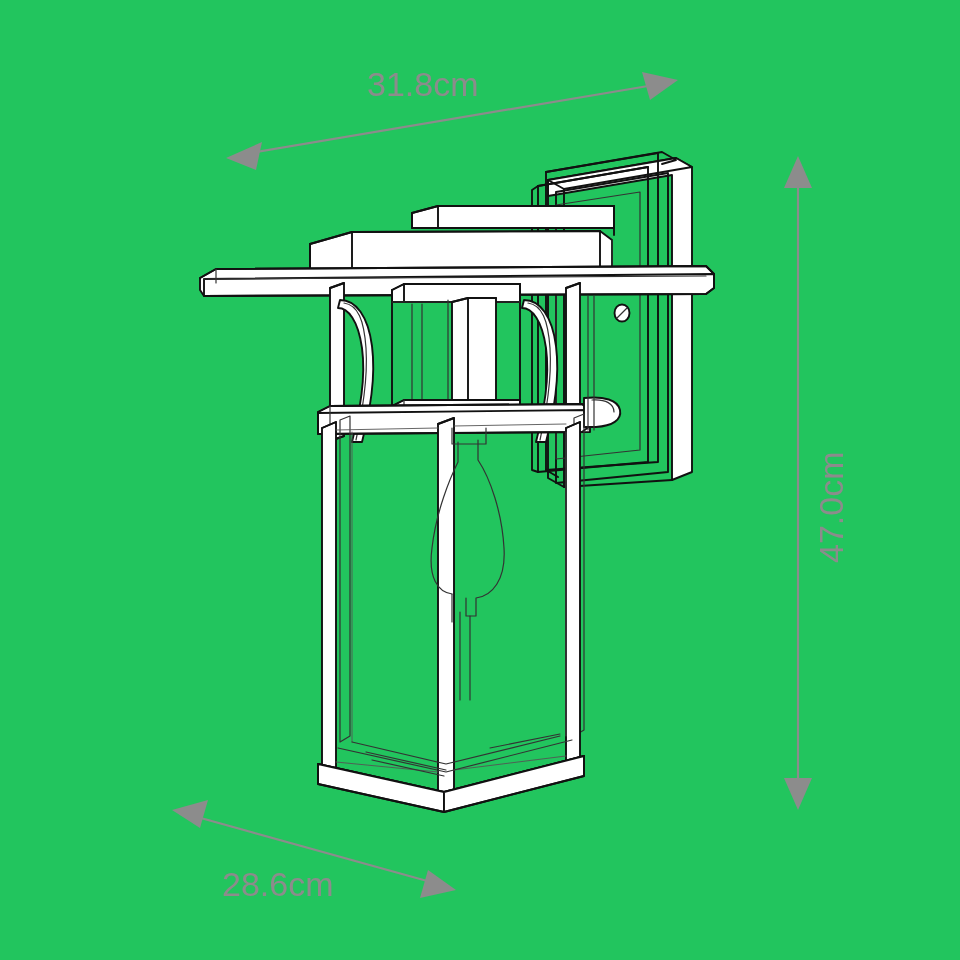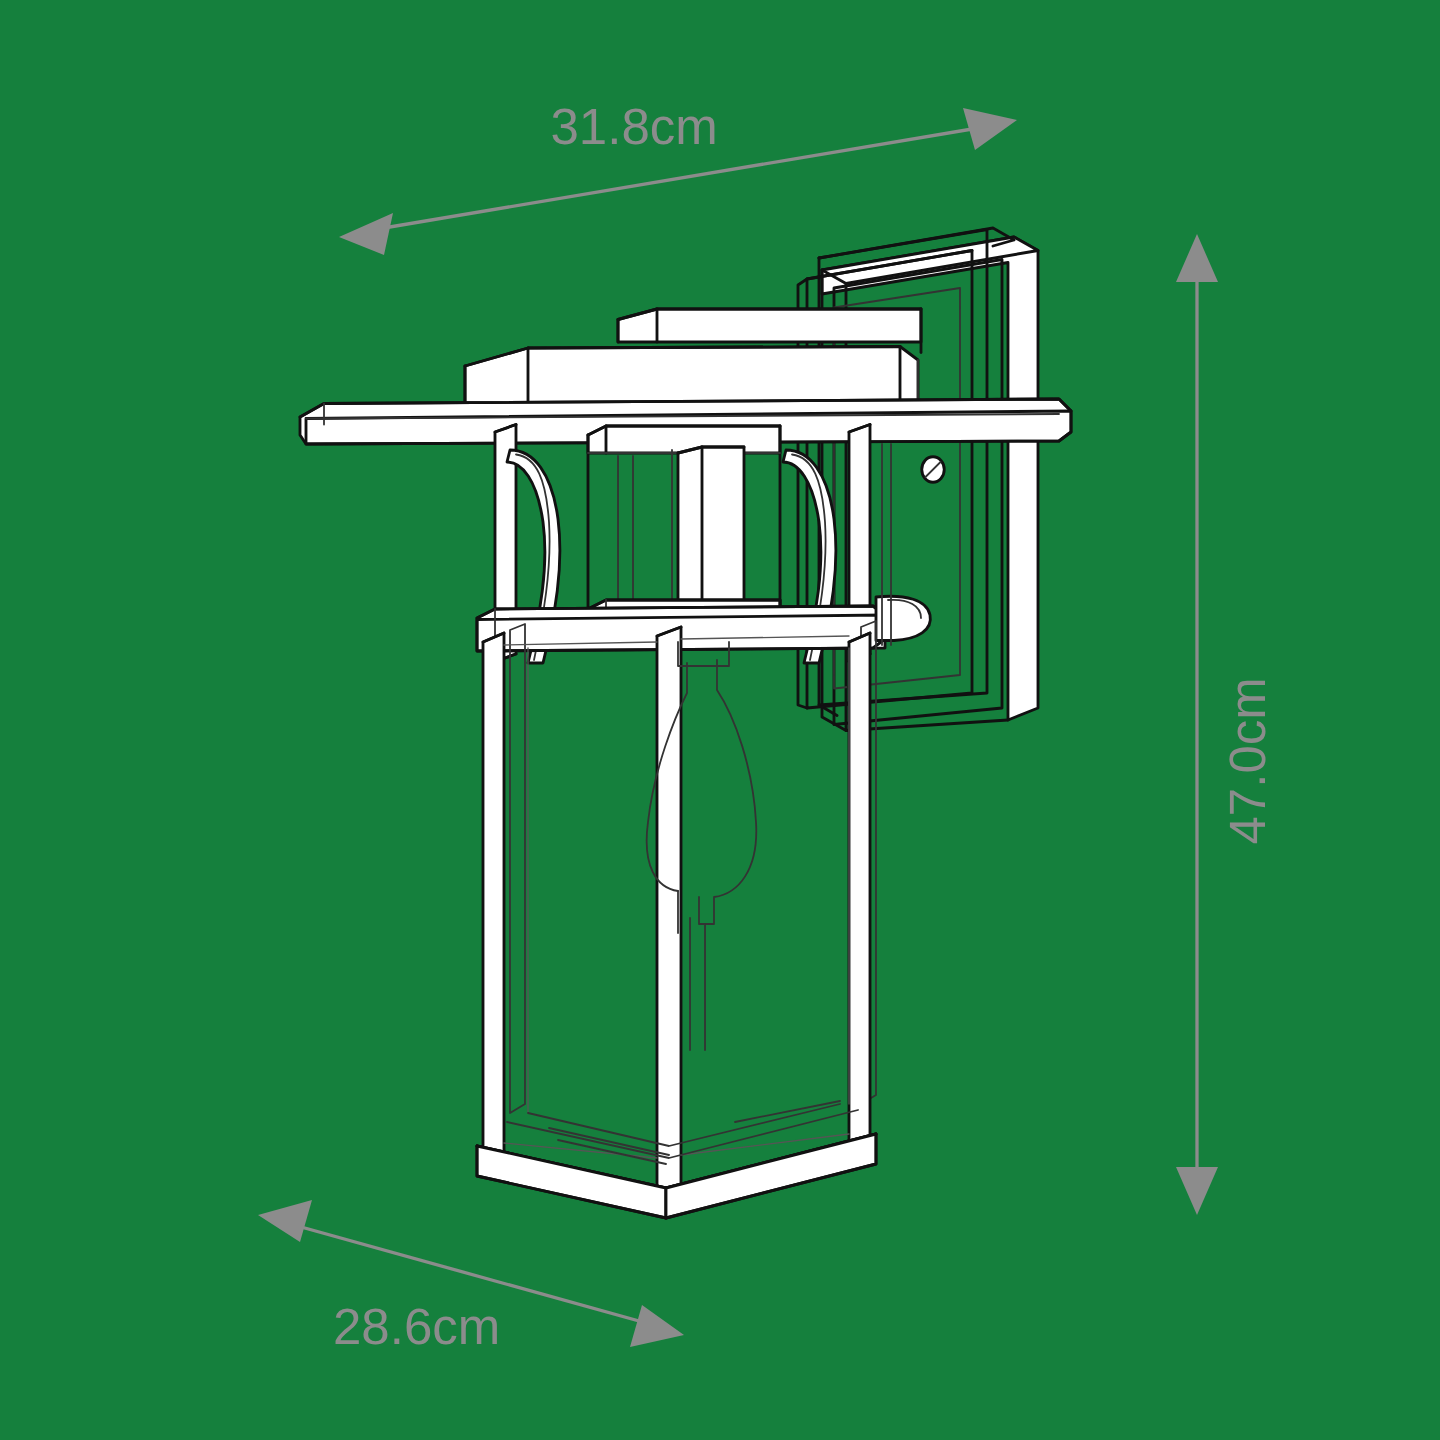--- a/index.html
+++ b/index.html
@@ -11,21 +11,21 @@
   body {
     width: 960px;
     height: 960px;
     font-family: "Liberation Sans", sans-serif;
     overflow: hidden;
   }
   #stage {
     position: relative;
     width: 960px;
     height: 960px;
-    background: #15803d;
+    background: #22c55e;
   }
   #stage svg {
     position: absolute;
     top: 0;
     left: 0;
     display: block;
   }
   .dim-text {
     font-family: "Liberation Sans", sans-serif;
     font-size: 34px;

